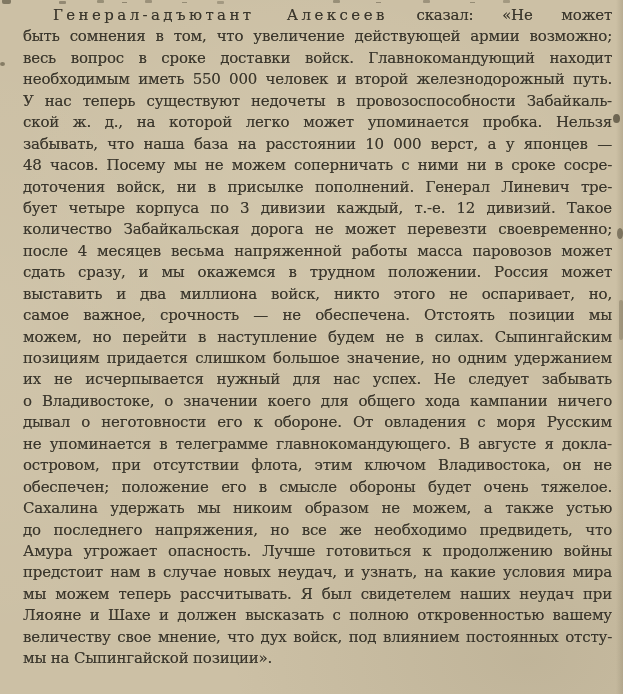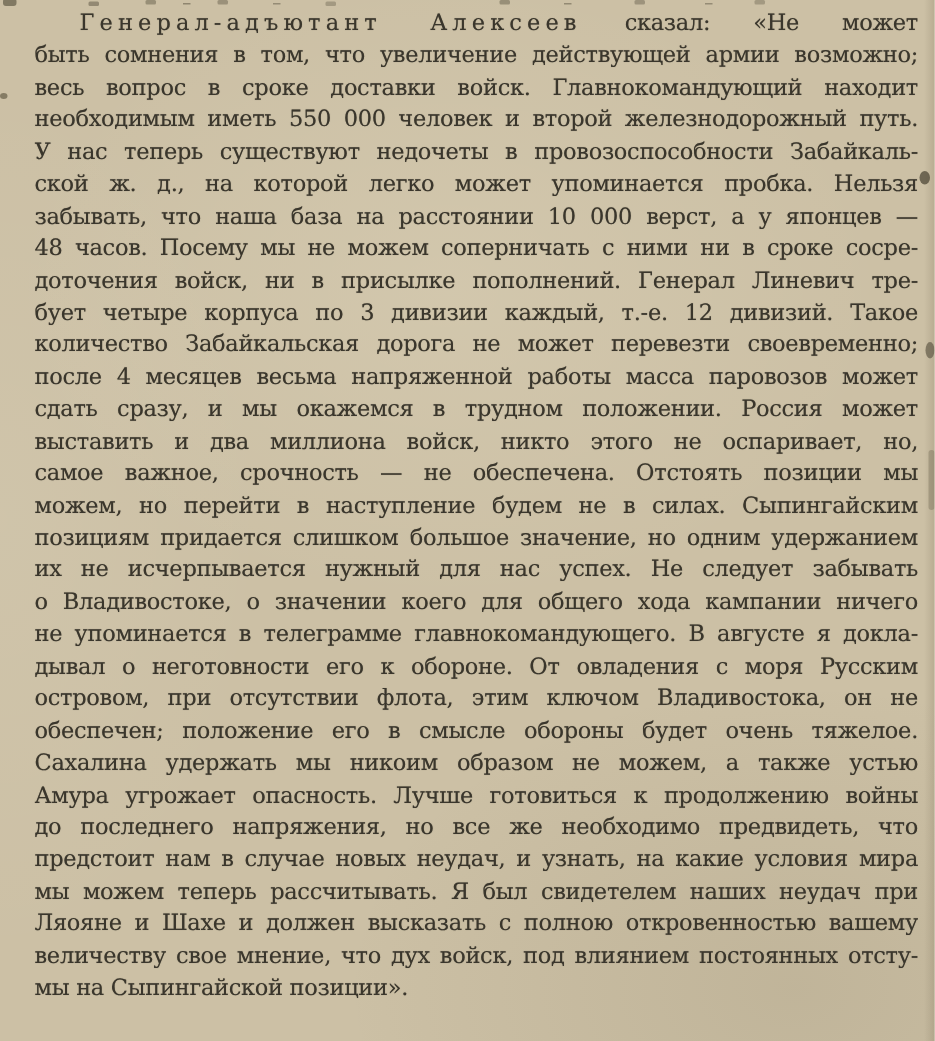--- a/index.html
+++ b/index.html
@@ -110,27 +110,27 @@
     <div class="line">бует четыре корпуса по 3 дивизии каждый, т.-е. 12 дивизий. Такое</div>
     <div class="line">количество Забайкальская дорога не может перевезти своевременно;</div>
     <div class="line">после 4 месяцев весьма напряженной работы масса паровозов может</div>
     <div class="line">сдать сразу, и мы окажемся в трудном положении. Россия может</div>
     <div class="line">выставить и два миллиона войск, никто этого не оспаривает, но,</div>
     <div class="line">самое важное, срочность — не обеспечена. Отстоять позиции мы</div>
     <div class="line">можем, но перейти в наступление будем не в силах. Сыпингайским</div>
     <div class="line">позициям придается слишком большое значение, но одним удержанием</div>
     <div class="line">их не исчерпывается нужный для нас успех. Не следует забывать</div>
     <div class="line">о Владивостоке, о значении коего для общего хода кампании ничего</div>
+    <div class="line">дывал о неготовности его к обороне. От овладения с моря Русским</div>
     <div class="line">не упоминается в телеграмме главнокомандующего. В августе я докла-</div>
-    <div class="line">дывал о неготовности его к обороне. От овладения с моря Русским</div>
     <div class="line">островом, при отсутствии флота, этим ключом Владивостока, он не</div>
     <div class="line">обеспечен; положение его в смысле обороны будет очень тяжелое.</div>
     <div class="line">Сахалина удержать мы никоим образом не можем, а также устью</div>
+    <div class="line">до последнего напряжения, но все же необходимо предвидеть, что</div>
     <div class="line">Амура угрожает опасность. Лучше готовиться к продолжению войны</div>
-    <div class="line">до последнего напряжения, но все же необходимо предвидеть, что</div>
     <div class="line">предстоит нам в случае новых неудач, и узнать, на какие условия мира</div>
     <div class="line">мы можем теперь рассчитывать. Я был свидетелем наших неудач при</div>
     <div class="line">Ляояне и Шахе и должен высказать с полною откровенностью вашему</div>
     <div class="line">величеству свое мнение, что дух войск, под влиянием постоянных отсту-</div>
     <div class="line last">мы на Сыпингайской позиции».</div>
   </div>
 
 </div>
 
 </body></html>

